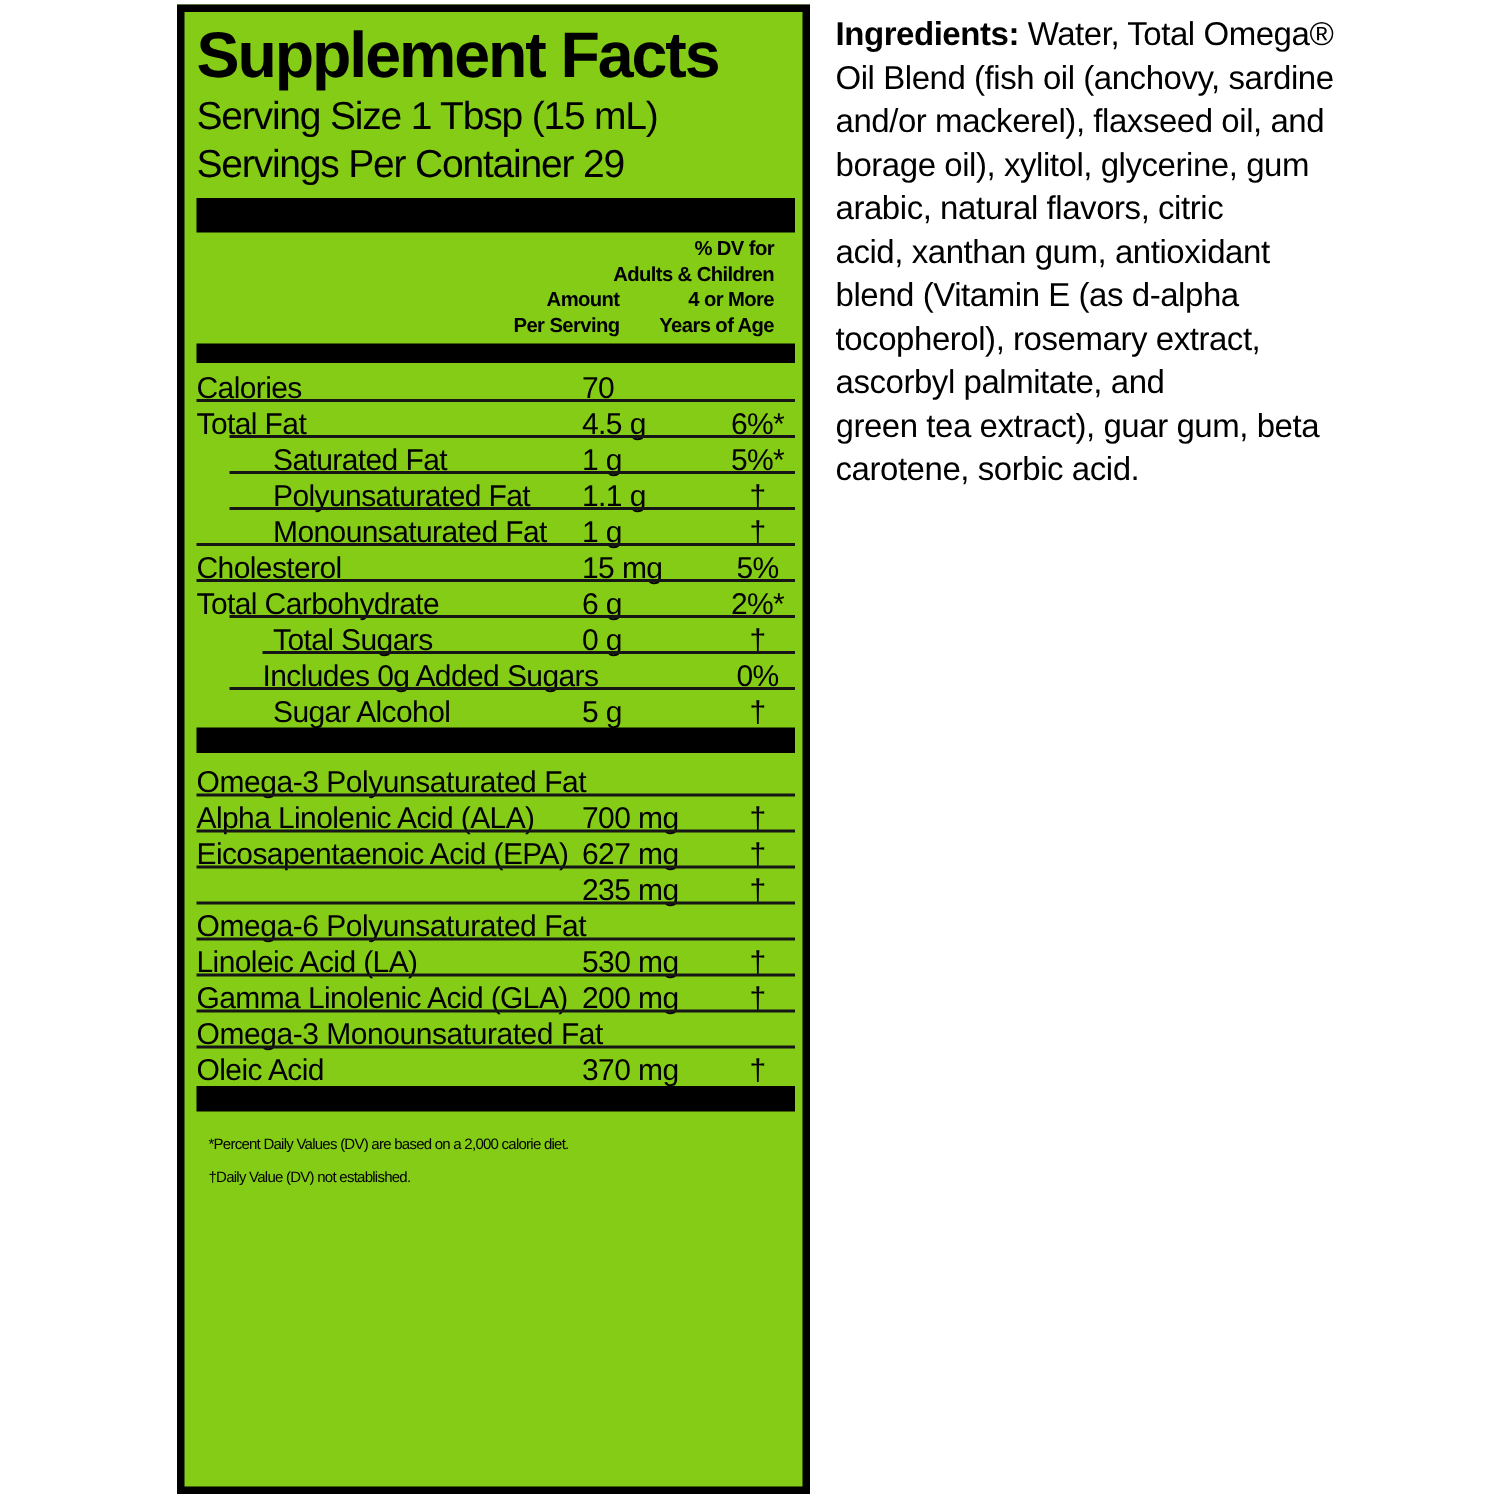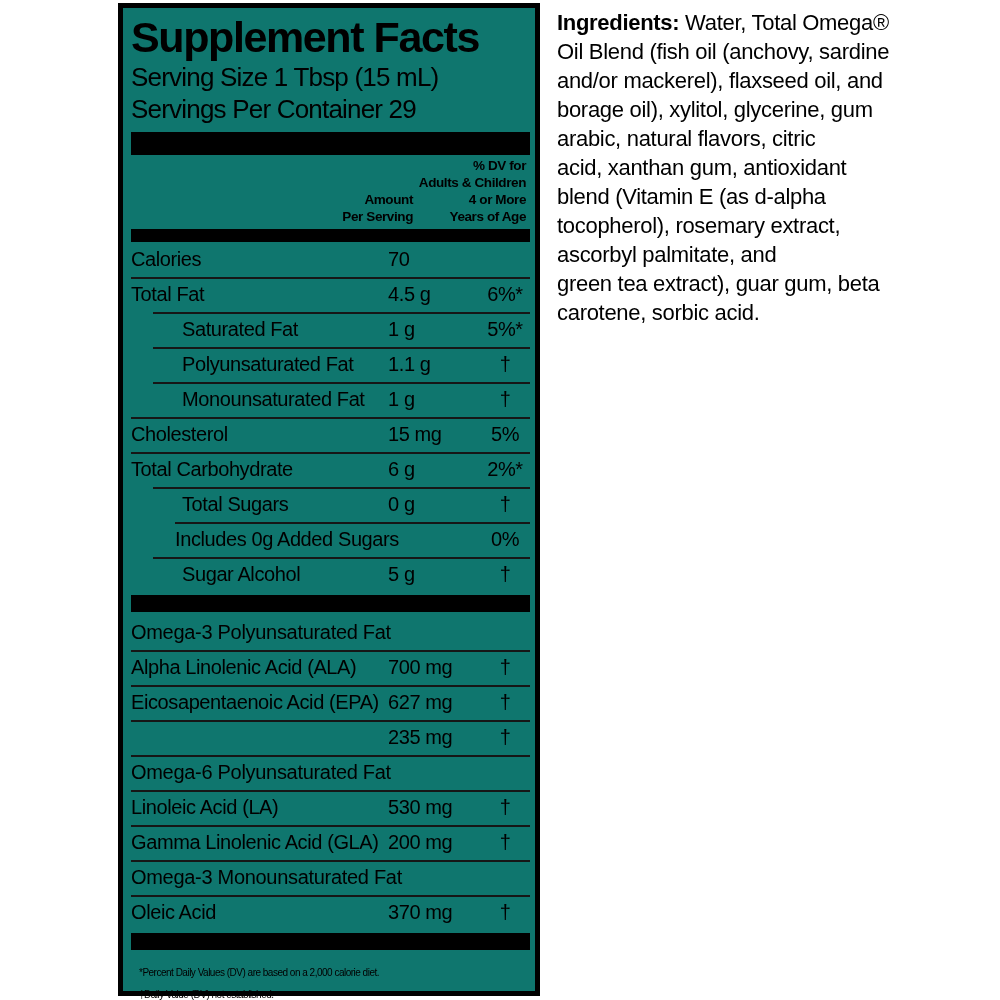--- a/index.html
+++ b/index.html
@@ -3,21 +3,21 @@
 <meta charset="utf-8">
 <style>
   * { box-sizing: border-box; margin: 0; padding: 0; }
   html, body { width: 1000px; height: 1000px; background: #ffffff; }
   body { font-family: "Liberation Sans", sans-serif; color: #000; position: relative; }
 
   
   .panel {
     position: absolute; left: 118px; top: 3px;
     width: 422px; height: 993px;
-    border: 5px solid #000; background: #0f766e;
+    border: 5px solid #000; background: #84cc16;
     padding: 4px 5px 0 8px;
   }
   .title {
     font-size: 43px; font-weight: bold; letter-spacing: -1.4px;
     line-height: 47px; white-space: nowrap; margin-top: 2px;
   }
   .serving-line {
     font-size: 26px; letter-spacing: -0.8px; line-height: 32px; white-space: nowrap;
   }
   .bar { background: #000; width: 100%; }
@@ -25,23 +25,23 @@
   .bar-headsep { height: 13px; }
   .bar-mid { height: 17px; margin: 3px 0; }
 
   .colheads { position: relative; height: 74px; }
   .amount-head, .dv-head {
     position: absolute; bottom: 4px;
     font-size: 13.5px; font-weight: bold; line-height: 17px;
     letter-spacing: -0.4px; text-align: right; white-space: pre-line;
   }
   .amount-head { left: 0; width: 282px; }
-  .dv-head { right: 4px; margin-top: 24px; }
-
-  .row { position: relative; height: 35px; }
+  .dv-head { right: 14px; margin-top: 24px; }
+
+  .row { position: relative; height: 24px; }
   .row.section { }
   .hairline { position: absolute; top: 0; right: 0; height: 2px; background: #161616; }
   .lab, .amt, .dv {
     position: absolute; top: 5px; font-size: 20px; letter-spacing: -0.4px;
     white-space: nowrap; line-height: 24px;
   }
   .ind0 { left: 0; } .ind1 { left: 22px; margin-left: 29px; } .ind2 { left: 44px; }
   .amt { left: 257px; }
   .dv { right: 0; width: 50px; text-align: center; }
   .section .lab { font-weight: normal; letter-spacing: -0.3px; }

